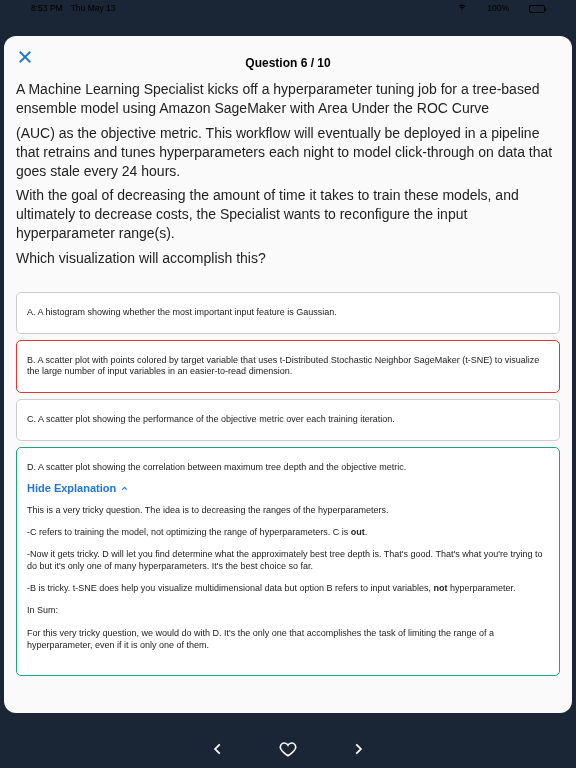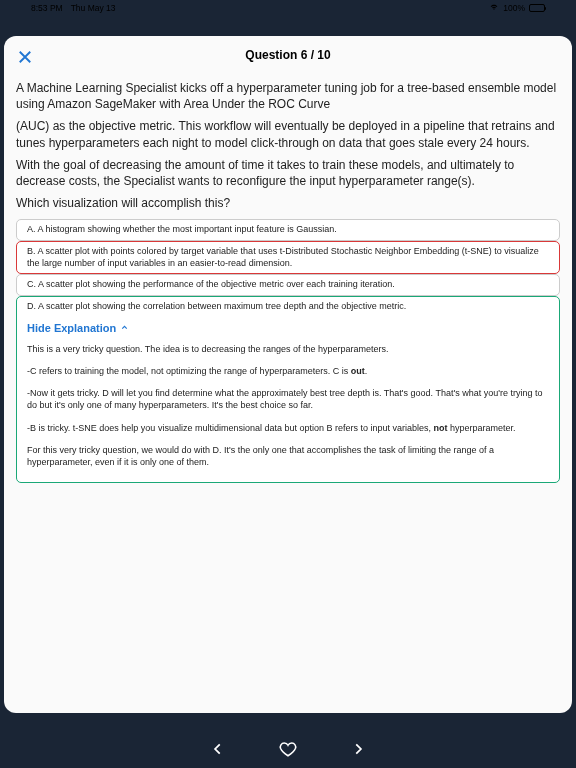--- a/index.html
+++ b/index.html
@@ -1,30 +1,30 @@
 <!DOCTYPE html>
 <html><head>
 <meta charset="utf-8">
 <style>
 *{box-sizing:border-box;margin:0;padding:0}
 body{width:576px;height:768px;background:#1a2535;font-family:-apple-system,BlinkMacSystemFont,'Segoe UI',sans-serif;overflow:hidden;position:relative}
 .status-bar{height:16px;display:flex;justify-content:space-between;align-items:center;padding:0 31px;color:#000;font-size:8.5px;font-weight:500}
 .status-left{display:flex;gap:8px}
-.status-right{display:flex;gap:4px;align-items:center}
+.status-right{display:flex;gap:20px;align-items:flex-end}
 .battery-icon{width:16px;height:8px;border:1px solid #000;border-radius:2px;position:relative}
 .battery-icon::after{content:'';position:absolute;right:-2px;top:2px;width:1px;height:3px;background:#000;border-radius:0 1px 1px 0}
 .battery-fill{background:#000;width:100%;height:100%;border-radius:1px}
 .wifi-icon{width:10px;height:8px}
 .card{position:absolute;top:36px;left:4px;right:4px;bottom:55px;background:#fafafa;border-radius:12px;padding:12px;overflow-y:auto}
-.card-header{display:flex;align-items:flex-start;position:relative;margin-bottom:10px}
+.card-header{display:flex;align-items:flex-end;position:relative;margin-bottom:10px}
 .close-btn{color:#2176d2;font-size:22px;font-weight:300;cursor:pointer;line-height:1}
 .title{position:absolute;left:50%;transform:translateX(-50%);font-size:12px;font-weight:700;color:#000}
-.question-body{font-size:12px;color:#222;line-height:1.35;margin-bottom:8px}
+.question-body{font-size:14px;color:#222;line-height:1.35;margin-bottom:24px}
 .question-body p{margin-bottom:6px}
-.option{border:1.5px solid #ccc;border-radius:5px;padding:4px 10px;margin-bottom:0;font-size:9px;color:#222;line-height:1.3;background:#fff}
+.option{border:1.5px solid #ccc;border-radius:5px;padding:14px 10px;margin-bottom:6px;font-size:9px;color:#222;line-height:1.3;background:#fff}
 .option.wrong{border-color:#d93838}
 .option.right{border-color:#1aa877}
 .toggle-exp{color:#2176d2;font-size:11px;font-weight:600;margin:8px 0;cursor:pointer;display:flex;align-items:center;gap:4px}
 .chev-up{width:9px;height:9px}
 .explanation{font-size:9px;color:#222;line-height:1.35}
 .explanation p{margin-bottom:10px}
 .explanation b{font-weight:700}
 .bottom-bar{position:absolute;bottom:8px;left:0;right:0;display:flex;justify-content:center;gap:48px;align-items:center}
 .nav-btn{color:#fff;cursor:pointer;display:flex;align-items:center;justify-content:center;width:22px;height:22px}
 </style>
@@ -58,35 +58,36 @@
   </div>
 
   <div class="question-body">
     <p>A Machine Learning Specialist kicks off a hyperparameter tuning job for a tree-based ensemble model using Amazon SageMaker with Area Under the ROC Curve</p>
     <p>(AUC) as the objective metric. This workflow will eventually be deployed in a pipeline that retrains and tunes hyperparameters each night to model click-through on data that goes stale every 24 hours.</p>
     <p>With the goal of decreasing the amount of time it takes to train these models, and ultimately to decrease costs, the Specialist wants to reconfigure the input hyperparameter range(s).</p>
     <p>Which visualization will accomplish this?</p>
   </div>
 
   <div class="option">A. A histogram showing whether the most important input feature is Gaussian.</div>
-  <div class="option wrong">B. A scatter plot with points colored by target variable that uses t-Distributed Stochastic Neighbor Embedding (t-SNE) to visualize the large number of input variables in an easier-to-read dimension.</div>
+  <div class="option wrong">B. A scatter plot with points colored by target variable that uses t-Distributed Stochastic Neighbor SageMaker (t-SNE) to visualize the large number of input variables in an easier-to-read dimension.</div>
   <div class="option">C. A scatter plot showing the performance of the objective metric over each training iteration.</div>
   <div class="option right">
     <div>D. A scatter plot showing the correlation between maximum tree depth and the objective metric.</div>
     <div class="toggle-exp">
       <span>Hide Explanation</span>
       <svg class="chev-up" viewBox="0 0 24 24" fill="none" stroke="#2176d2" stroke-width="3">
           <path d="M6 15l6-6 6 6"></path>
         </svg>
     </div>
     <div class="explanation">
       <p>This is a very tricky question. The idea is to decreasing the ranges of the hyperparameters.</p>
       <p><span>-C refers to training the model, not optimizing the range of hyperparameters. C is </span><b>out</b><span>.</span></p>
       <p>-Now it gets tricky. D will let you find determine what the approximately best tree depth is. That's good. That's what you're trying to do but it's only one of many hyperparameters. It's the best choice so far.</p>
       <p><span>-B is tricky. t-SNE does help you visualize multidimensional data but option B refers to input variables, </span><b>not</b><span> hyperparameter.</span></p>
+      <p>In Sum:</p>
       <p>For this very tricky question, we would do with D. It's the only one that accomplishes the task of limiting the range of a hyperparameter, even if it is only one of them.</p>
     </div>
   </div>
 </div>
 
 <div class="bottom-bar">
   <div class="nav-btn">
     <svg width="14" height="18" viewBox="0 0 24 24" fill="none" stroke="#fff" stroke-width="3">
         <path d="M15 4l-8 8 8 8"></path>
       </svg>

